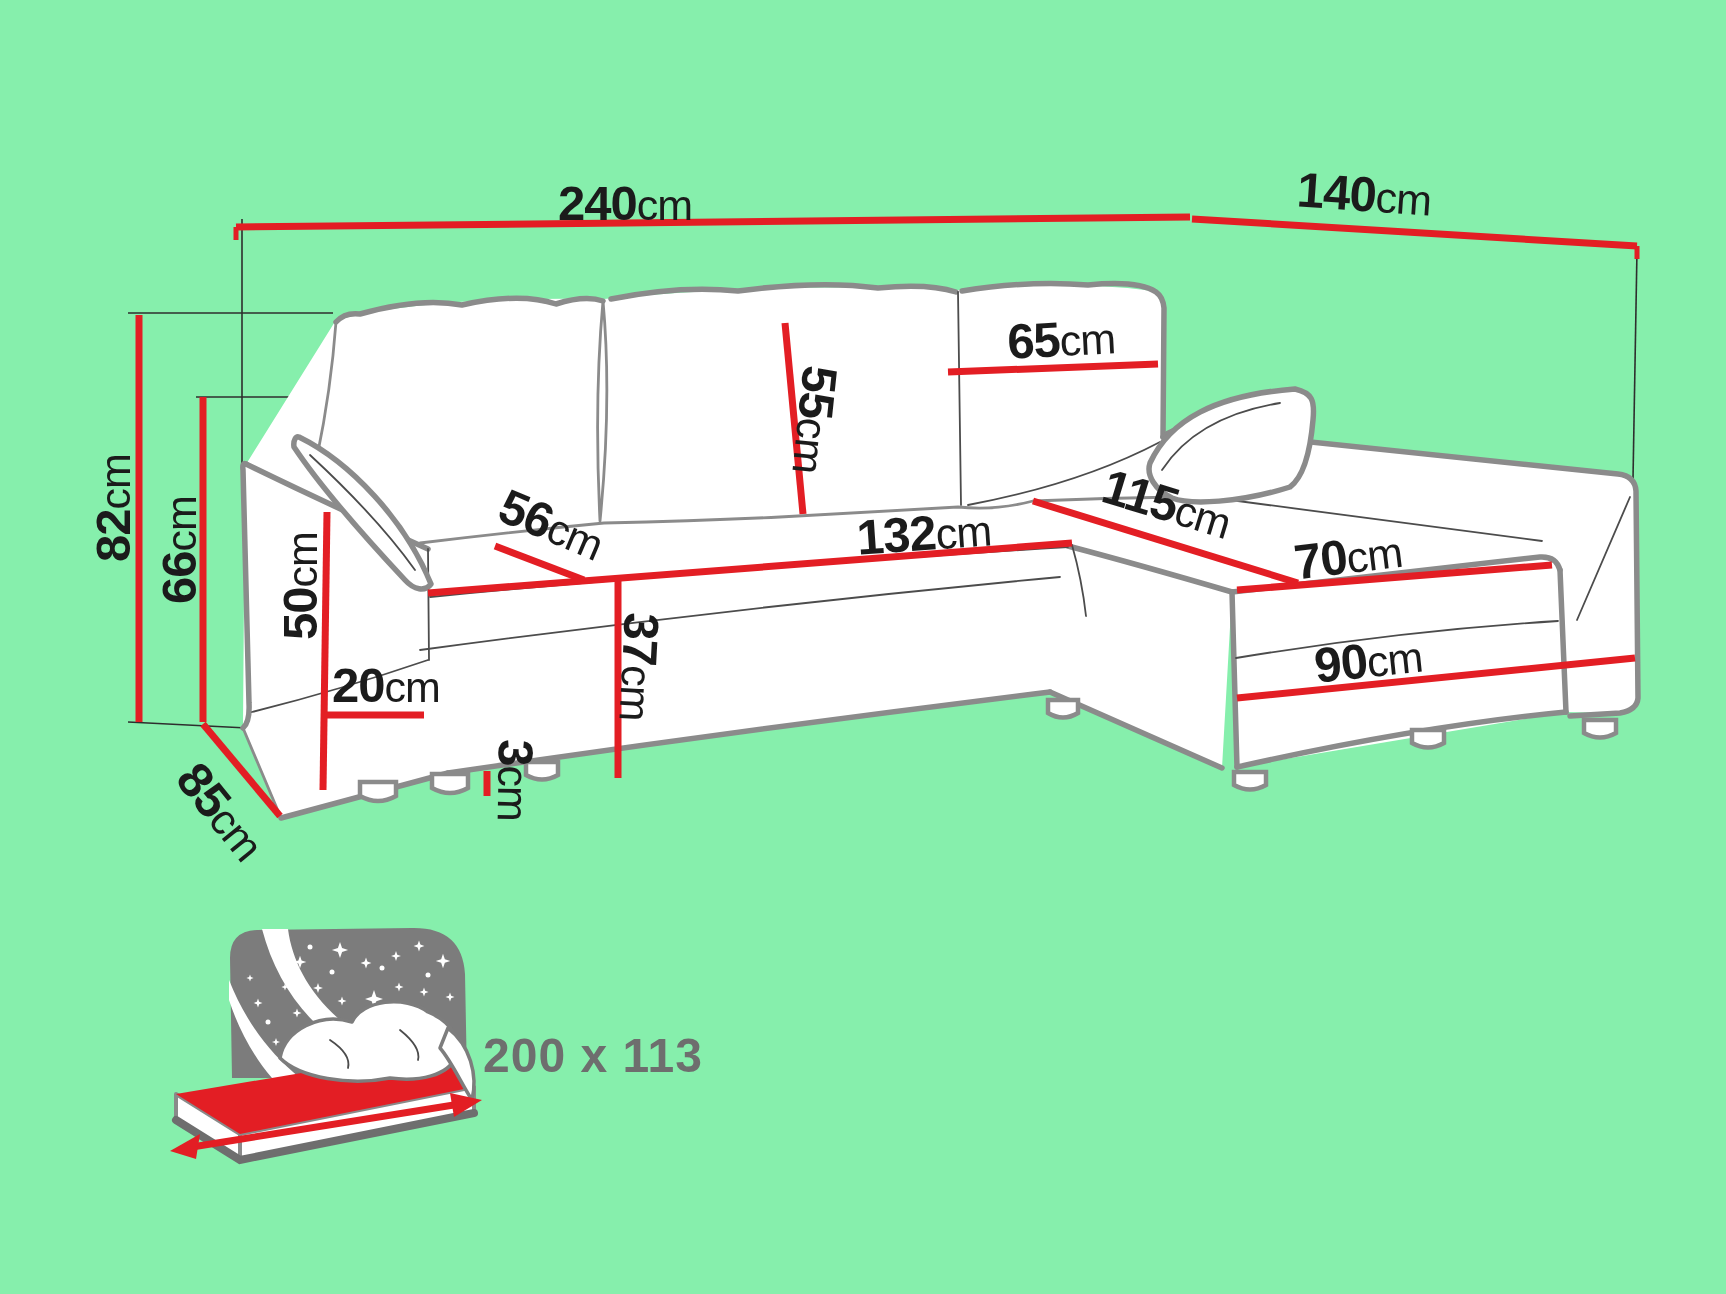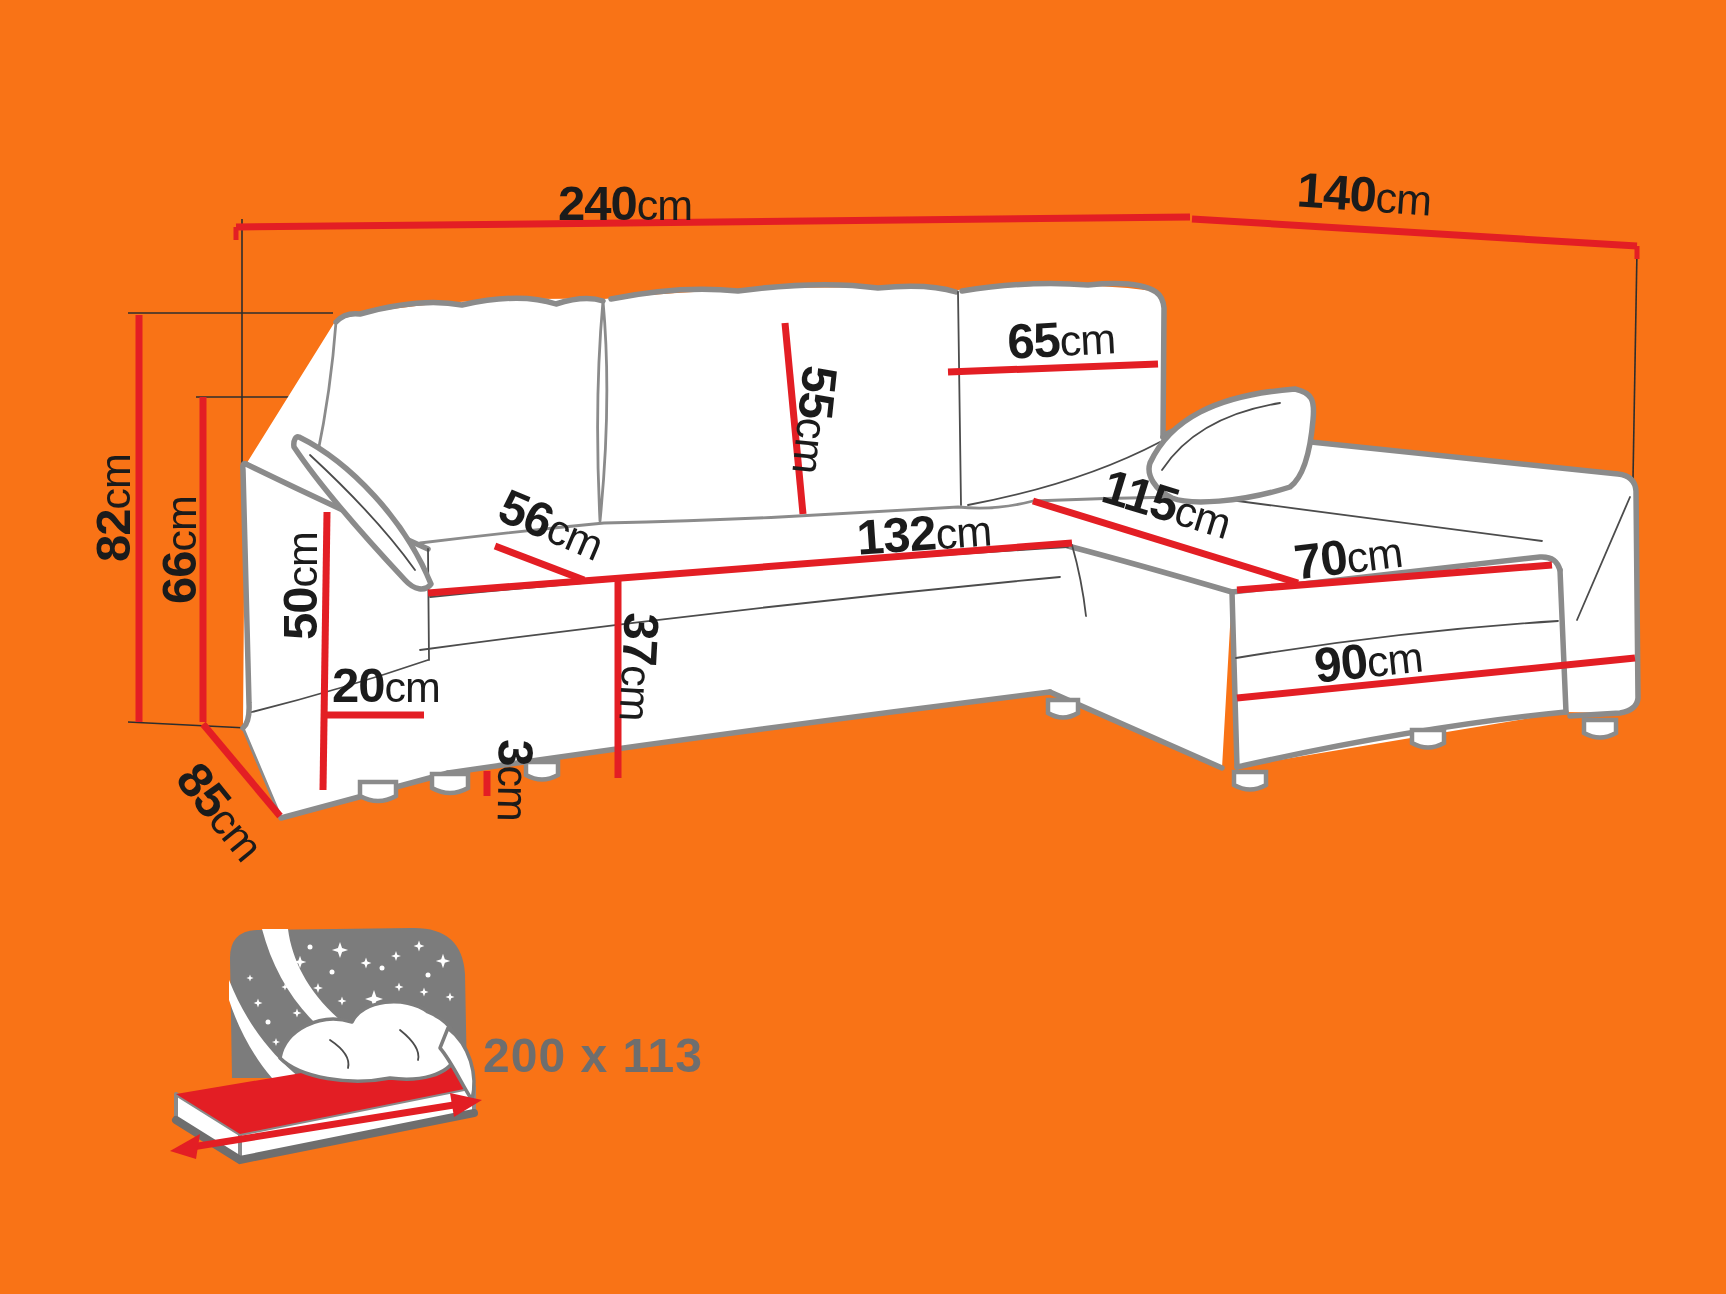--- a/index.html
+++ b/index.html
@@ -1,16 +1,16 @@
 <!DOCTYPE html>
 <html style="--dimension-red: #e31e24; --outline-gray: #8b8b8b; --text-black: #1b1b1b; --icon-gray: #7c7c7c; --bed-text-gray: #6e6e6e;"><head>
 <meta charset="utf-8">
 <style>
   html,body{margin:0;padding:0;background:#fff;}
-  .stage{position:relative;width:1726px;height:1294px;background:#f97316;overflow:hidden;}
+  .stage{position:relative;width:1726px;height:1294px;background:#86efac;overflow:hidden;}
   svg{display:block;}
   text{font-family:"Liberation Sans",sans-serif;fill:var(--text-black,#1b1b1b);}
   .num{font-weight:700;font-size:49px;letter-spacing:-1px;}
   .unit{font-weight:400;font-size:43px;letter-spacing:-1px;}
   .bedtxt{font-weight:700;font-size:48px;fill:var(--bed-text-gray,#6e6e6e);letter-spacing:1px;}
   .r{stroke:var(--dimension-red,#e31e24);stroke-width:7;fill:none;}
   .rt{stroke:var(--dimension-red,#e31e24);stroke-width:5;fill:none;}
   .g5{stroke:var(--outline-gray,#8b8b8b);stroke-width:5.5;fill:none;stroke-linecap:round;stroke-linejoin:round;}
   .g3{stroke:var(--outline-gray,#8b8b8b);stroke-width:2.8;fill:none;stroke-linecap:round;}
   .t2{stroke:#4c4c4c;stroke-width:1.8;fill:none;stroke-linecap:round;}

